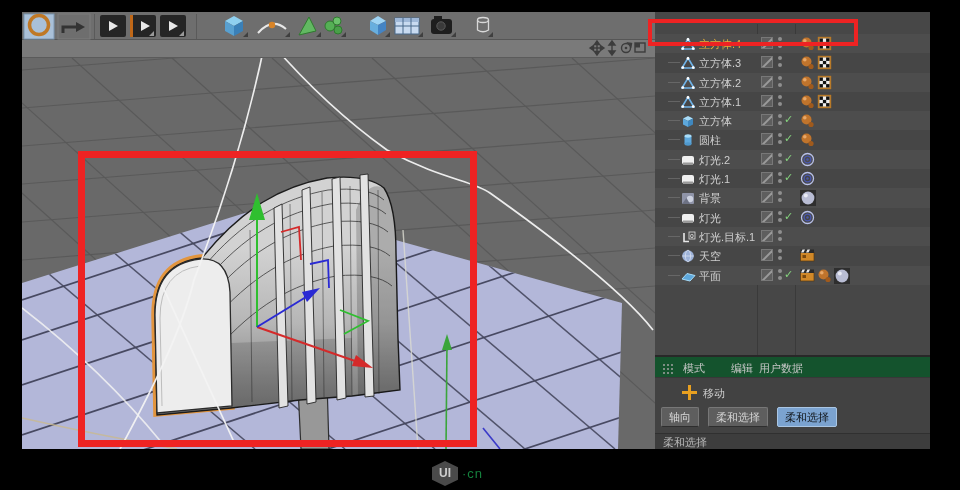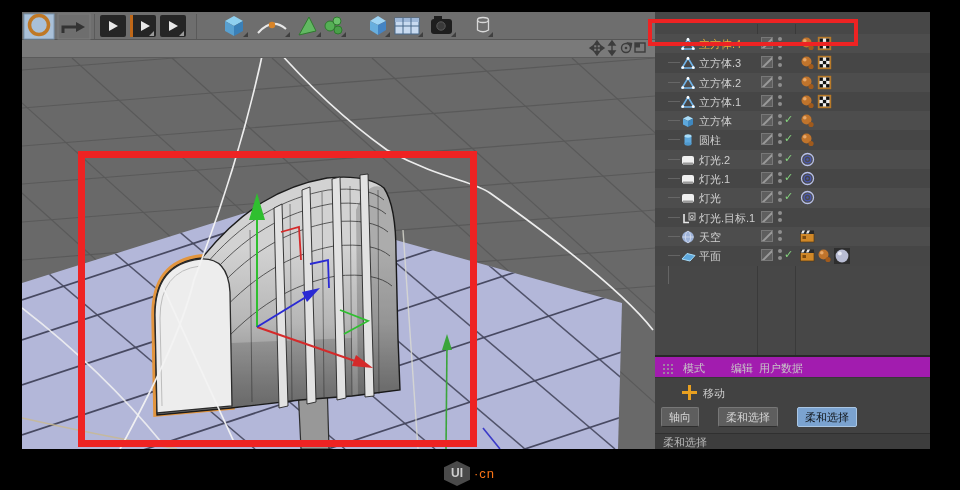--- a/index.html
+++ b/index.html
@@ -28,41 +28,41 @@
   .slash:before{content:"";position:absolute;left:-2px;top:4px;width:16px;height:1.5px;
          background:#9a9a9a;transform:rotate(-45deg);}
   .dots{position:absolute;left:122px;top:2px;width:6px;height:15px;}
   .dots i{position:absolute;left:1px;width:4px;height:4px;border-radius:50%;background:#8f8f8f;}
   .dots i:first-child{top:1px}.dots i:last-child{top:8px}
   .check{position:absolute;left:129px;top:2px;font-size:11px;font-weight:bold;color:#86d47e;}
   .tags{position:absolute;left:145px;top:2px;display:flex;gap:2px;}
   .tags span{display:inline-block;width:15px;height:15px;}
   
   #attr{position:absolute;left:0;top:343px;width:275px;height:94px;background:#424242;}
-  .ap-menubar{position:absolute;left:0;top:0;width:275px;height:23px;background:#a21caf;
+  .ap-menubar{position:absolute;left:0;top:0;width:275px;height:23px;background:#14532d;
               border-top:2px solid #282828;border-bottom:1px solid #383838;box-sizing:border-box;}
   .ap-menu-item{position:absolute;top:4px;font-size:11px;color:#c8c8c8;cursor:default;}
   .ap-tool{position:absolute;left:0;top:26px;width:275px;height:24px;}
   .ap-tool .lbl{position:absolute;left:48px;top:5px;font-size:11px;color:#cfcfcf;text-align:right;}
-  .ap-btnrow{position:absolute;left:6px;top:52px;height:22px;display:flex;gap:19px;}
+  .ap-btnrow{position:absolute;left:6px;top:52px;height:22px;display:flex;gap:9px;}
   .ap-btn{height:18px;line-height:18px;padding:0 7px;font-size:11px;color:#d6d6d6;
           background:#5e5e5e;border:1px solid #777;border-bottom-color:#2e2e2e;border-radius:2px;}
   .ap-btn.active{background:#7ba3d0;color:#101418;border-color:#a9c6e4;}
   .ap-section{position:absolute;left:0;top:78px;width:275px;height:16px;background:#3d3d3d;
               border-top:1px solid #303030;font-size:11px;color:#b8b8b8;line-height:16px;
               padding-left:8px;box-sizing:border-box;}
   
   .anno{border:7px solid #ee2323;box-sizing:border-box;pointer-events:none;}
   #anno-row{border-width:4px;}
   
-  #watermark{left:444px;top:461px;width:120px;height:26px;color:#8a8a8a;padding-left:27px;}
+  #watermark{left:432px;top:461px;width:120px;height:26px;color:#8a8a8a;padding-left:27px;}
   #wm-badge{position:absolute;left:0;top:0;width:26px;height:25px;background:#4a4a4a;color:#cfcfcf;
             font-weight:bold;font-size:12px;text-align:center;line-height:25px;
             clip-path:polygon(50% 0,100% 25%,100% 75%,50% 100%,0 75%,0 25%);}
-  #wm-suffix{position:absolute;left:30px;top:5px;font-size:13px;letter-spacing:1px;color:#f97316;}
+  #wm-suffix{position:absolute;left:30px;top:5px;font-size:13px;letter-spacing:1px;color:#15803d;}
 </style>
 </head>
 <body>
 
 <svg id="toolbar" class="abs" viewBox="0 0 633 28" width="633" height="28">
   <rect x="0" y="0" width="633" height="28" fill="#6e6e6e"></rect>
   <rect x="0" y="27" width="633" height="1" fill="#565656"></rect>
   <g>
     <rect x="2" y="2" width="30" height="25" fill="#a9c0d8" stroke="#7c97b2"></rect>
     <circle cx="17" cy="13" r="9.5" fill="none" stroke="#bf7826" stroke-width="3.5"></circle>
@@ -497,20 +497,41 @@
           <span class="dots">
             <i></i>
             <i></i>
           </span>
           <span class="check">✓</span>
           <span class="tags">
             <span><svg width="15" height="15">
                 <circle cx="7.5" cy="7.5" r="6" fill="none" stroke="#b8c0e8" stroke-width="1.3"></circle>
                 <circle cx="7.5" cy="7.5" r="3.4" fill="none" stroke="#4a58b0" stroke-width="1.3"></circle>
                 <circle cx="7.5" cy="7.5" r="1.2" fill="#4a58b0"></circle>
+              </svg></span>
+          </span>
+        </div>
+        <div class="om-row">
+          <span class="stub"></span>
+          <span class="oicon"><svg width="14" height="13">
+              <rect x="1" y="1" width="12" height="11" rx="1" fill="#8f94a8"></rect>
+              <circle cx="9" cy="7" r="3.2" fill="#cdd2e0"></circle>
+              <polygon points="1,12 5.5,6 9,12" fill="#6d7284"></polygon>
+            </svg></span>
+          <span class="olabel">背景</span>
+          <span class="slash"></span>
+          <span class="dots">
+            <i></i>
+            <i></i>
+          </span>
+          <span class="tags">
+            <span><svg width="16" height="16">
+                <rect x="0" y="0" width="16" height="16" fill="#2e2e2e"></rect>
+                <circle cx="8" cy="8" r="6.4" fill="#b9bdd4"></circle>
+                <circle cx="5.8" cy="5.4" r="2" fill="#e8eaf4"></circle>
               </svg></span>
           </span>
         </div>
         <div class="om-row">
           <span class="stub"></span>
           <span class="oicon"><svg width="14" height="13">
               <rect x="1" y="2" width="12" height="8.5" rx="2" fill="#f0f0f0"></rect>
               <rect x="2" y="8.5" width="10" height="2.5" fill="#9a9a9a"></rect>
             </svg></span>
           <span class="olabel">灯光</span>

